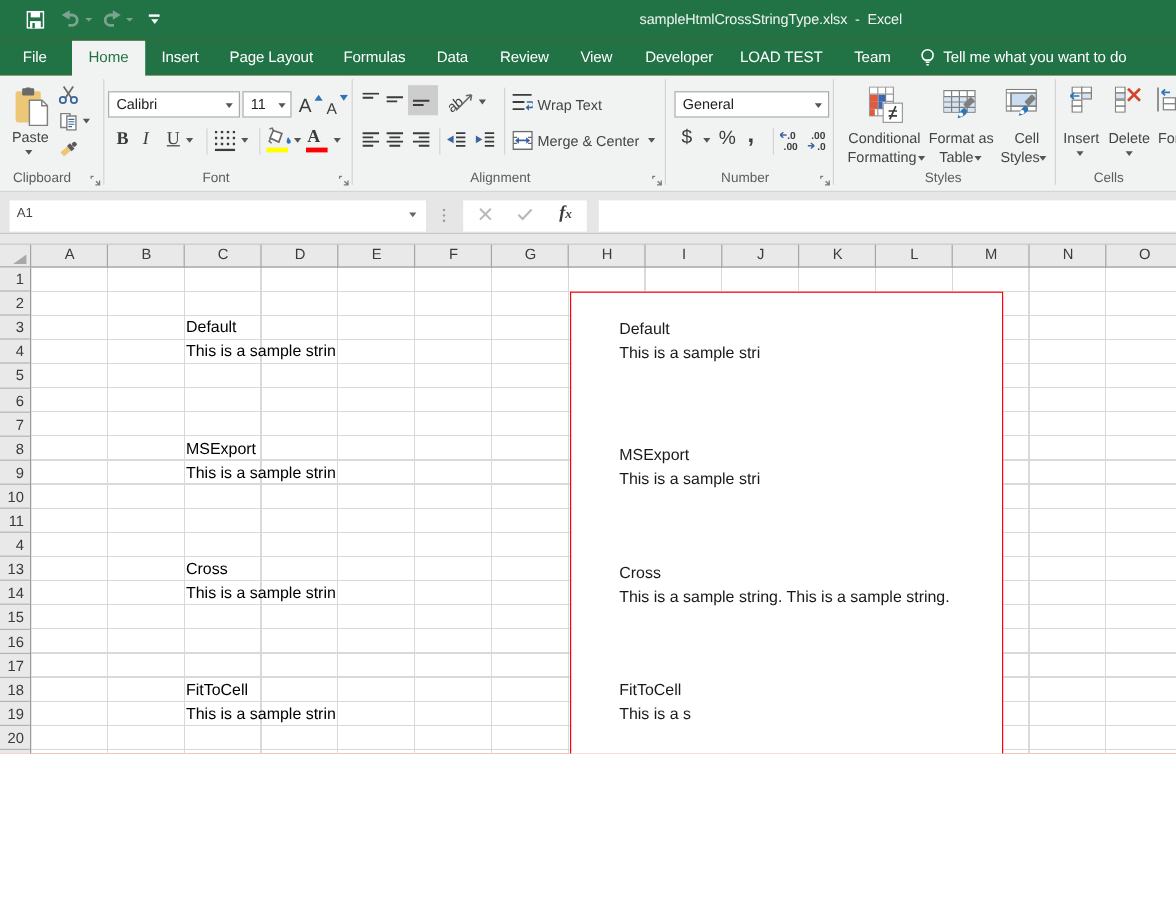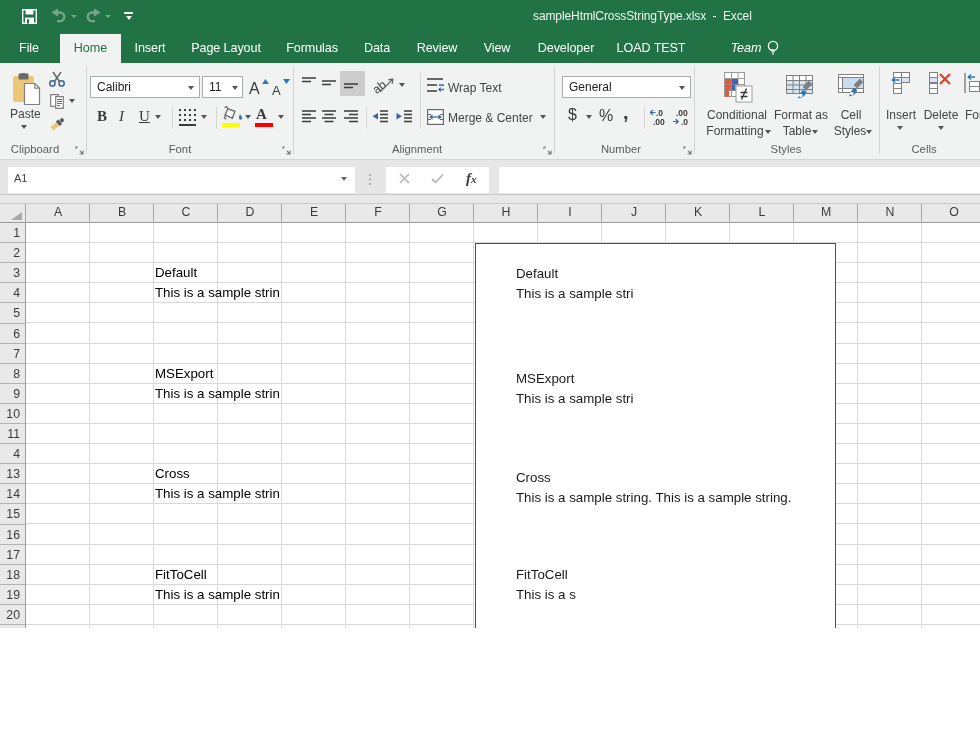--- a/index.html
+++ b/index.html
@@ -85,27 +85,28 @@
     <div class="tab" style="left:9px;width:40px;">File</div>
     <div id="hometab">Home</div>
     <div class="tab" style="left:125px;width:50px;">Insert</div>
     <div class="tab" style="left:181px;width:90px;">Page Layout</div>
     <div class="tab" style="left:277px;width:70px;">Formulas</div>
     <div class="tab" style="left:352px;width:50px;">Data</div>
     <div class="tab" style="left:407px;width:60px;">Review</div>
     <div class="tab" style="left:472px;width:50px;">View</div>
     <div class="tab" style="left:526px;width:80px;">Developer</div>
     <div class="tab" style="left:609px;width:84px;">LOAD TEST</div>
-    <div class="tab" style="left:721px;width:50px;font-style:italic;">Team</div>
+    <div class="tab" style="left:702px;width:50px;">Team</div>
     <svg class="abs" style="left:766px;top:7px;" width="14" height="17" viewBox="0 0 14 17">
       <circle cx="7" cy="6" r="4.6" fill="none" stroke="#fff" stroke-width="1.3"></circle>
       <path d="M5.2 10 L8.8 10" stroke="#fff" stroke-width="1.2"></path>
       <path d="M5.4 12 L8.6 12" stroke="#fff" stroke-width="1.2"></path>
       <path d="M6 14 L8 14" stroke="#fff" stroke-width="1.2"></path>
     </svg>
+    <div class="tab" style="left:786px;width:170px;text-align:left;">Tell me what you want to do</div>
   </div>
 
   <div id="ribbon">
     <div class="gsep" style="left:86px;"></div>
     <div class="gsep" style="left:293px;"></div>
     <div class="gsep" style="left:554px;"></div>
     <div class="gsep" style="left:694px;"></div>
     <div class="gsep" style="left:879px;"></div>
     <div class="glabel" style="left:4px;width:62px;">Clipboard</div>
     <div class="glabel" style="left:130px;width:100px;">Font</div>
@@ -345,21 +346,21 @@
           <path d="M3.5 7.5 C1 10 0.5 13 0 14.5 C2 14 5 13.5 7 11 C8.5 9.5 8 7.5 6.5 6.5 C5.5 5.8 4.2 6.5 3.5 7.5 Z" fill="#2e75b6"></path>
           <circle cx="2.8" cy="11.5" r="1.8" fill="#fff"></circle>
         </g>
       </svg>
       <div class="rtxt" style="left:695px;top:45px;width:84px;text-align:center;">Conditional</div>
       <div class="rtxt" style="left:693px;top:61px;width:84px;text-align:center;">Formatting</div>
       <div class="caret" style="left:765px;top:67px;"></div>
       <div class="rtxt" style="left:770px;top:45px;width:62px;text-align:center;">Format as</div>
       <div class="rtxt" style="left:770px;top:61px;width:54px;text-align:center;">Table</div>
       <div class="caret" style="left:812px;top:67px;"></div>
-      <div class="rtxt" style="left:836px;top:45px;width:30px;text-align:center;">Cell</div>
+      <div class="rtxt" style="left:836px;top:45px;width:30px;text-align:right;">Cell</div>
       <div class="rtxt" style="left:830px;top:61px;width:40px;text-align:center;">Styles</div>
       <div class="caret" style="left:866px;top:67px;"></div>
     </div>
     <div id="rib-cells">
 
       <svg class="abs" style="left:890px;top:9px;" width="21" height="22" viewBox="0 0 21 22">
         <rect x="3.5" y="0.5" width="8" height="5" fill="#fff" stroke="#808080"></rect>
         <rect x="11.5" y="0.5" width="8" height="5" fill="#fff" stroke="#808080"></rect>
         <rect x="11.5" y="5.5" width="8" height="5" fill="#d6e4f3" stroke="#808080"></rect>
         <path d="M9.5 8 L2 8 M2 8 L5 5.5 M2 8 L5 10.5" stroke="#2e75b6" stroke-width="1.4" fill="none"></path>

